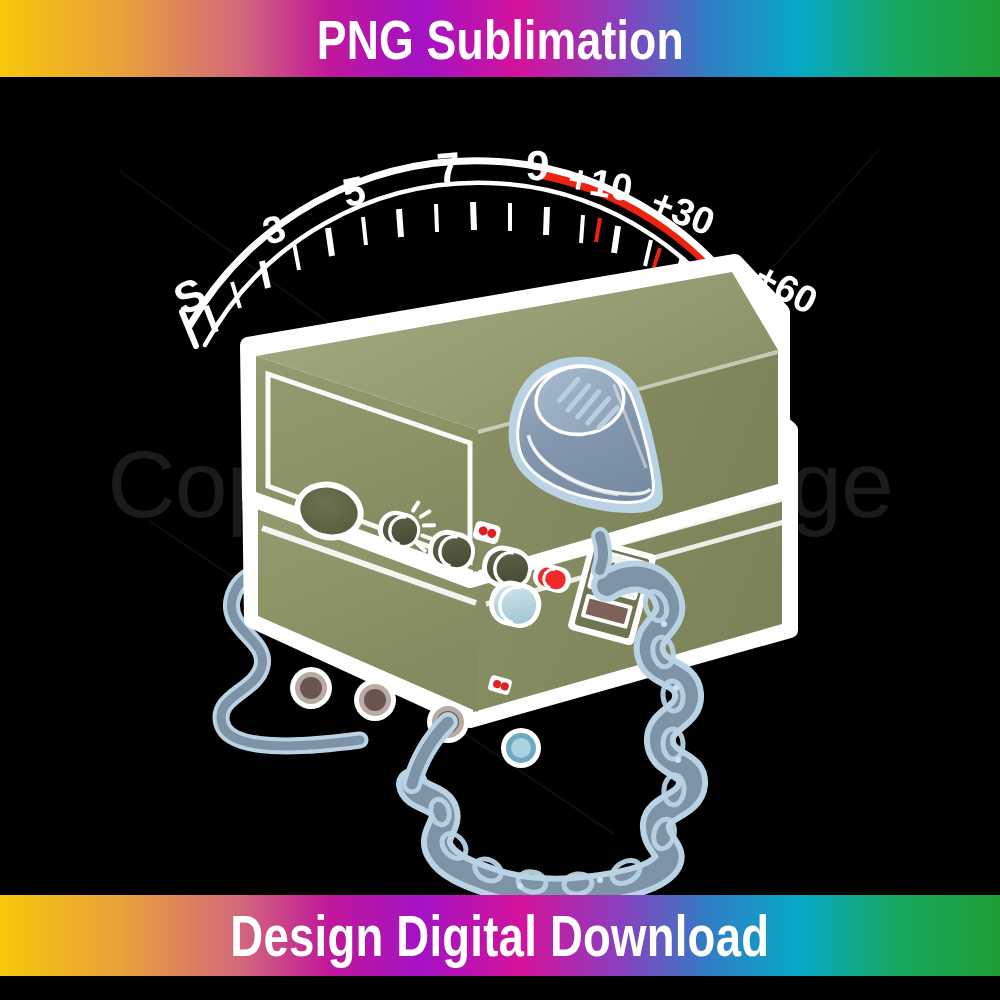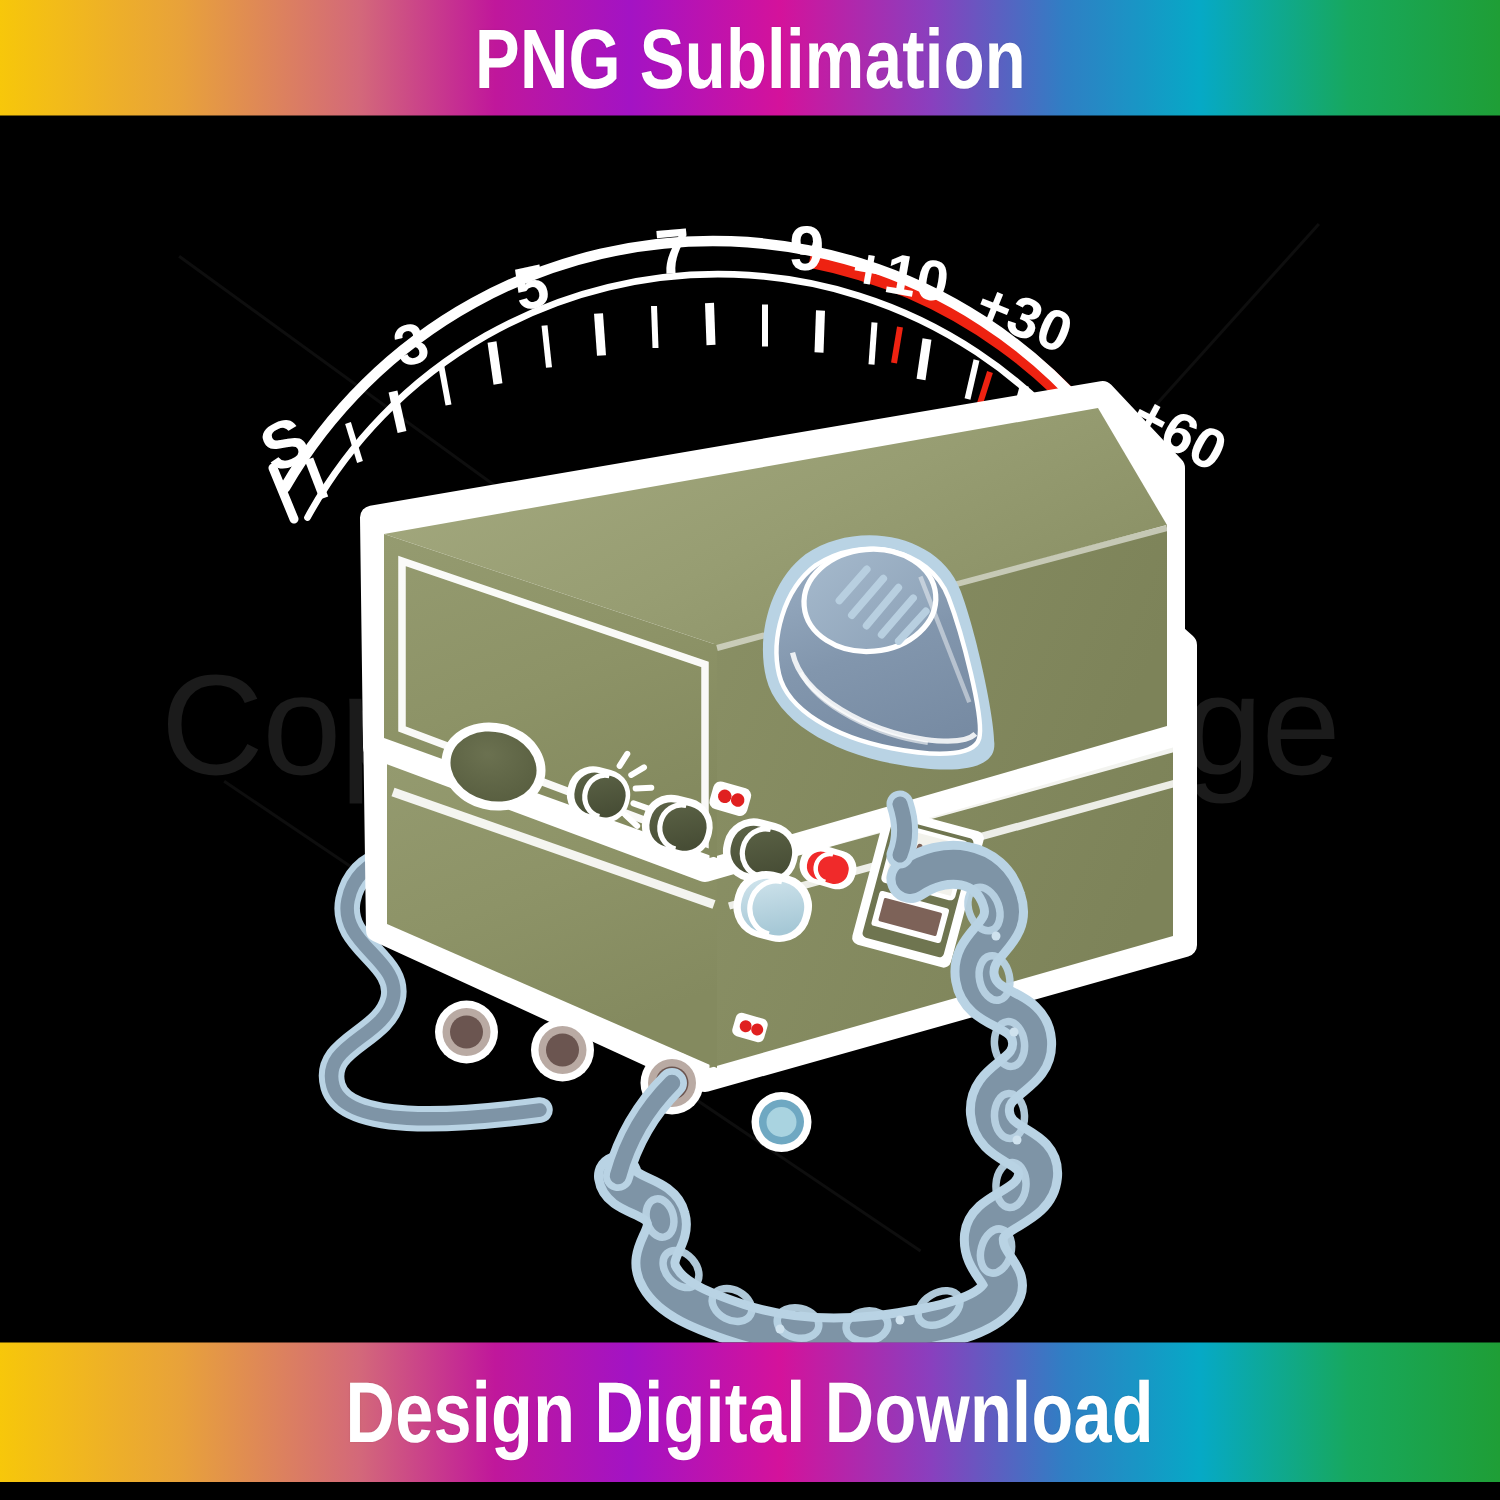--- a/index.html
+++ b/index.html
@@ -23,21 +23,21 @@
       #c0179b 33%,
       #a313c4 42%,
       #d4129b 52%,
       #8a3fbe 62%,
       #2f7fc4 71%,
       #06a9c6 80%,
       #17a85e 90%,
       #1f9e36 100%);
   }
   #banner-top{top:0;height:77px;}
-  #banner-bottom{top:895px;height:93px;}
+  #banner-bottom{top:895px;height:81px;}
   .banner-text{
     color:#fff;
     font-weight:bold;
     font-size:46px;
     letter-spacing:0.2px;
     transform:scaleY(1.22) scaleX(0.97);
     text-shadow:0 0 1px rgba(0,0,0,.15);
     white-space:nowrap;
   }
   #banner-bottom .banner-text{font-size:47px;}

